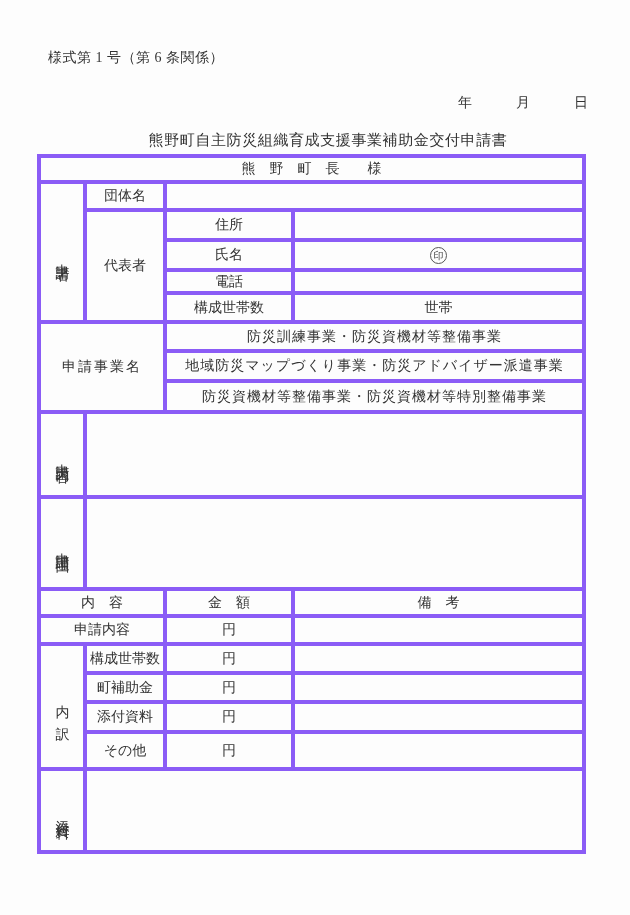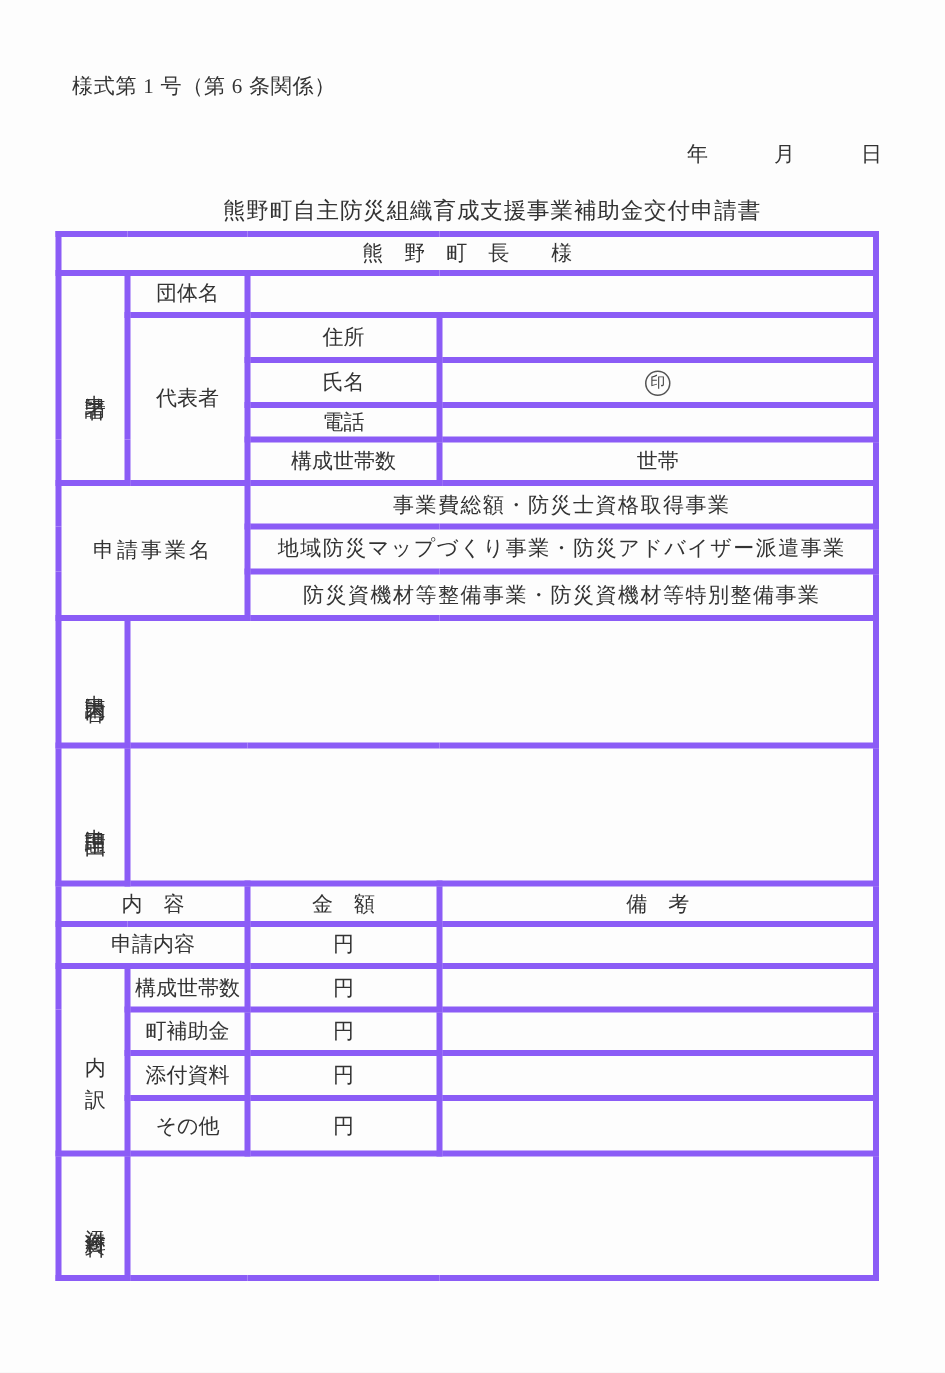--- a/index.html
+++ b/index.html
@@ -113,21 +113,21 @@
       <td>電話</td>
       <td></td>
     </tr>
     <tr style="height:29px">
       <td>構成世帯数</td>
       <td class="right"><span>世帯</span></td>
     </tr>
 
     <tr style="height:29px">
       <td rowspan="3" colspan="2" style="letter-spacing:2px">申請事業名</td>
-      <td colspan="2" class="proj">事業費総額・防災士資格取得事業</td>
+      <td colspan="2" class="proj">防災訓練事業・防災資機材等整備事業</td>
     </tr>
     <tr style="height:30px">
       <td colspan="2" class="proj">地域防災マップづくり事業・防災アドバイザー派遣事業</td>
     </tr>
     <tr style="height:31px">
       <td colspan="2" class="proj">防災資機材等整備事業・防災資機材等特別整備事業</td>
     </tr>
 
     <tr style="height:85px">
       <td><span class="v">申請内容</span></td>

